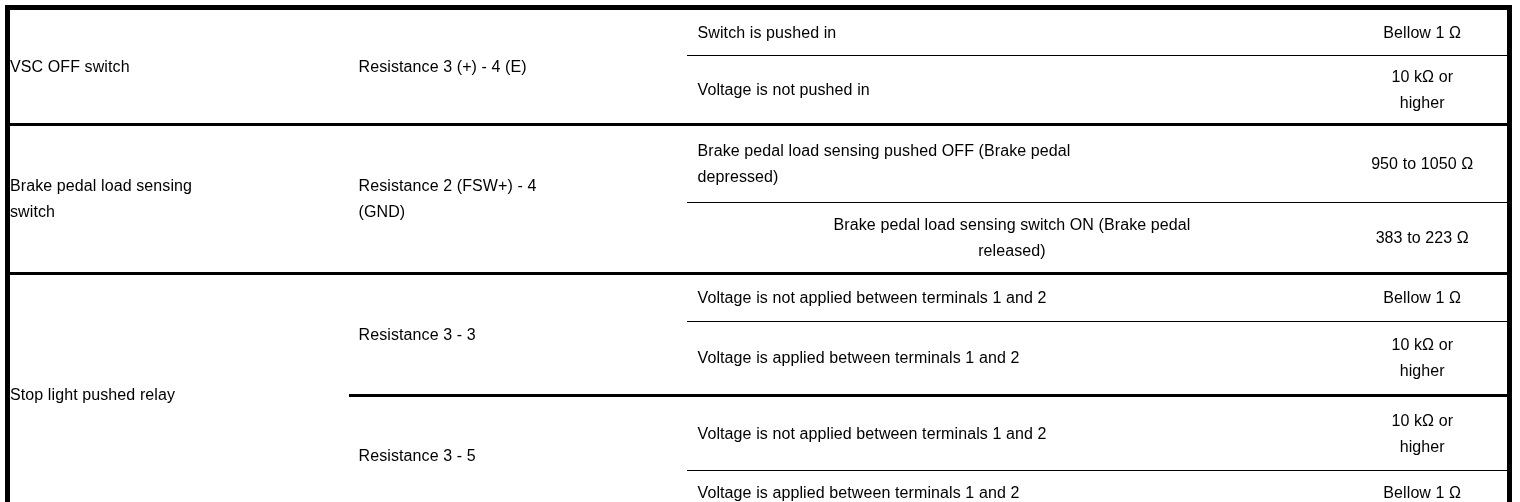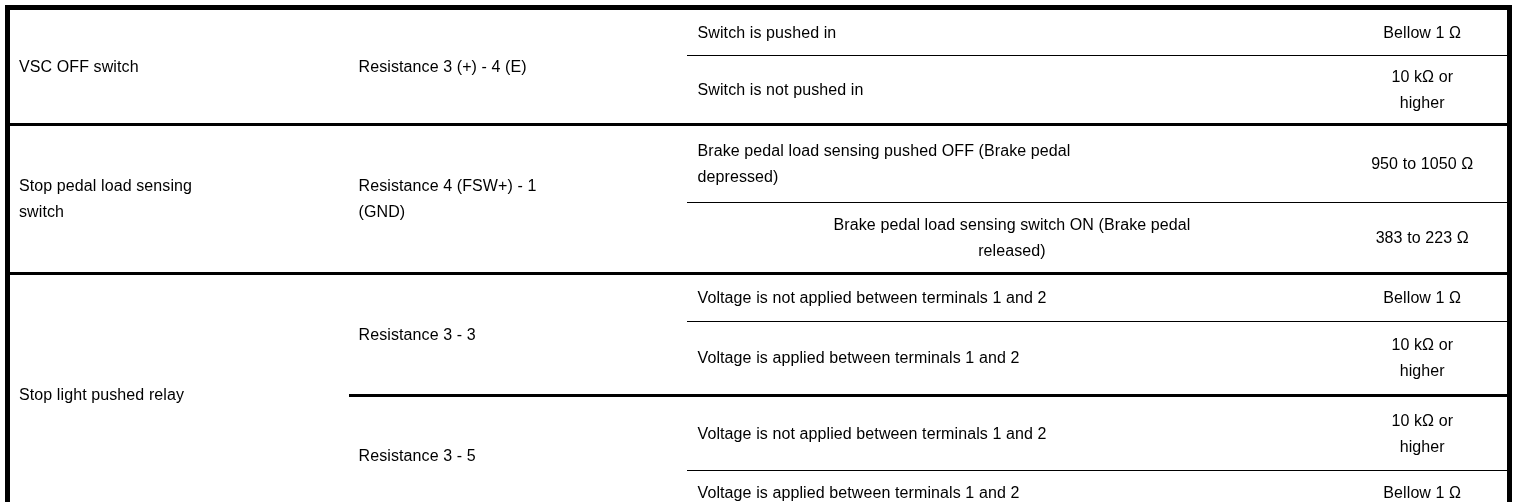--- a/index.html
+++ b/index.html
@@ -72,21 +72,21 @@
   td.condition-cell { border-right: 1.5px solid #000000; }
 
   
   .cell-text {
     display: block;
     font-size: 16px;
     line-height: 26px;
     letter-spacing: 0.1px;
     white-space: pre-line;
   }
-  td.component-cell .cell-text { padding: 0 8px 0 9px; }
+  td.component-cell .cell-text { padding: 0 8px 0 0; }
   td.measure-cell   .cell-text { padding: 0 8px 0 10px; }
   td.condition-cell .cell-text { padding: 0 8px 0 11px; }
   td.spec-cell      .cell-text { padding: 0 6px 0 9px; text-align: center; }
 </style>
 </head>
 <body>
 
 <div id="spec-table-wrap">
   <table class="spec-table">
     <colgroup>
@@ -106,35 +106,35 @@
         </td>
         <td class="condition-cell" style="height:45px;">
           <span class="cell-text">Switch is pushed in</span>
         </td>
         <td class="spec-cell">
           <span class="cell-text">Bellow 1 Ω</span>
         </td>
       </tr>
       <tr class="sub-row">
         <td class="condition-cell" style="height:67px;">
-          <span class="cell-text">Switch is not pushed in</span>
+          <span class="cell-text">Voltage is not pushed in</span>
         </td>
         <td class="spec-cell">
           <span class="cell-text">10 kΩ or
 higher</span>
         </td>
       </tr>
 
       <tr class="block-row block-start">
         <td class="component-cell" rowspan="2">
-          <span class="cell-text">Stop pedal load sensing
+          <span class="cell-text">Brake pedal load sensing
 switch</span>
         </td>
         <td class="measure-cell" rowspan="2">
-          <span class="cell-text">Resistance 4 (FSW+) - 1
+          <span class="cell-text">Resistance 2 (FSW+) - 4
 (GND)</span>
         </td>
         <td class="condition-cell" style="height:76px;">
           <span class="cell-text">Brake pedal load sensing pushed OFF (Brake pedal
 depressed)</span>
         </td>
         <td class="spec-cell">
           <span class="cell-text">950 to 1050 Ω</span>
         </td>
       </tr>

